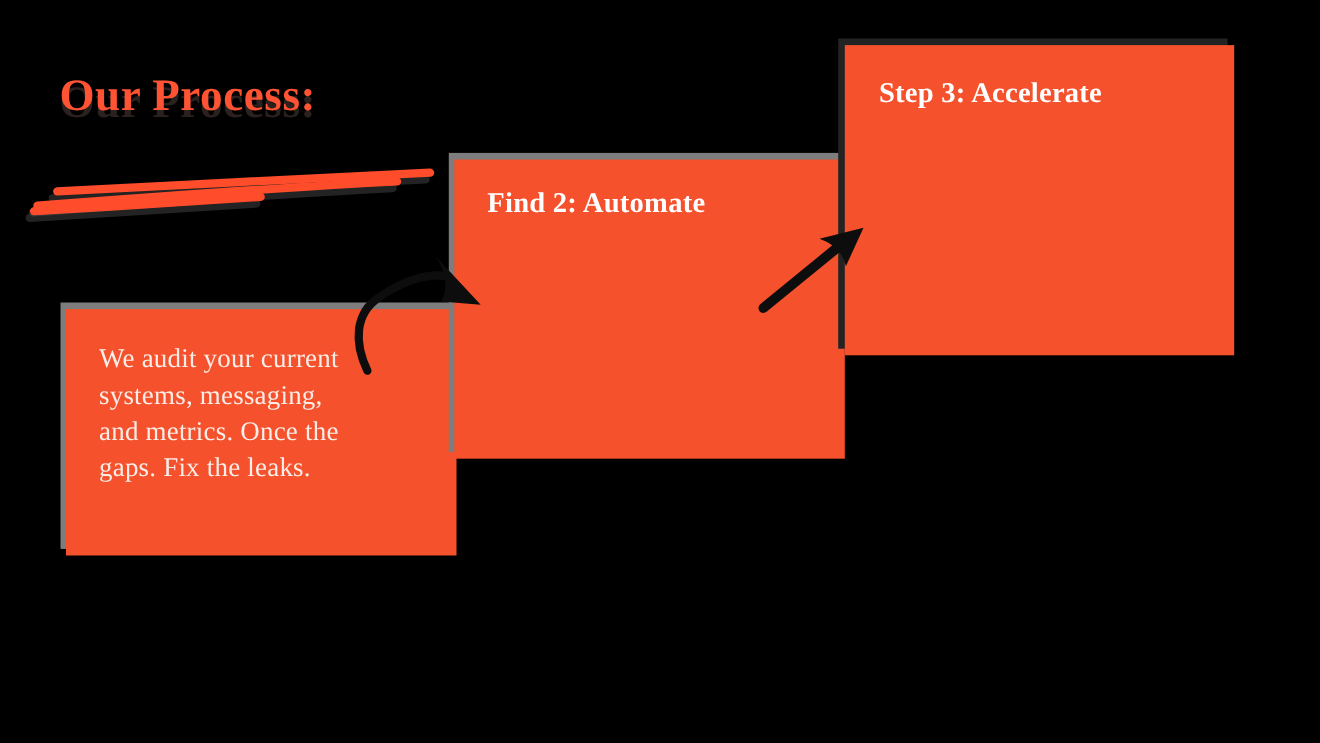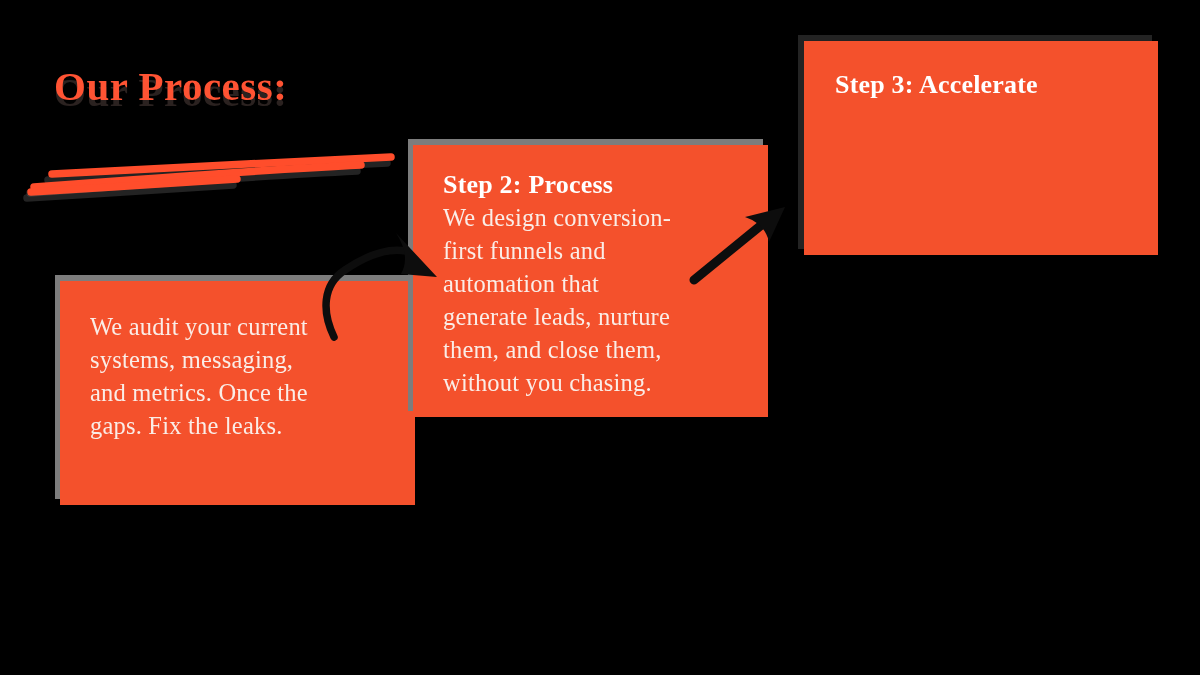--- a/index.html
+++ b/index.html
@@ -64,22 +64,22 @@
     box-shadow: -5px -6px 0 0 var(--color-card_shadow, #7D7D7D);
   }
   .card-2 {
     left: 413px; top: 117px;
     width: 355px; height: 272px;
     padding: 23px 20px 0 30px;
     z-index: 3;
     box-shadow: -5px -6px 0 0 var(--color-card_shadow, #7D7D7D);
   }
   .card-3 {
-    left: 804px; top: 13px;
-    width: 354px; height: 214px;
+    left: 768px; top: 13px;
+    width: 354px; height: 282px;
     padding: 27px 20px 0 31px;
     z-index: 4;
     box-shadow: -6px -6px 0 0 #232323;
   }
   .card-heading {
     font-size: 26px;
     font-weight: 800;
     line-height: 33px;
     color: var(--color-heading_text, #FFFFFF);
     letter-spacing: 0.2px;
@@ -112,27 +112,21 @@
   </svg>
 
   <section class="card card-1">
     <div class="card-body">We audit your current
 systems, messaging,
 and metrics. Once the
 gaps. Fix the leaks.</div>
   </section>
 
   <section class="card card-2">
-    <div class="card-heading">Step 2: Process</div>
-    <div class="card-body">We design conversion-
-first funnels and
-automation that
-generate leads, nurture
-them, and close them,
-without you chasing.</div>
+    <div class="card-heading">Find 2: Automate</div>
   </section>
 
   <section class="card card-3">
     <div class="card-heading">Step 3: Accelerate</div>
   </section>
 
   <svg class="overlay-svg svg-arrows" viewBox="0 0 1200 675" aria-hidden="true">
 
     <g>
       <path class="arrow-line" stroke-width="7.5" d="M334 309 C322 284 322 257 345 242 C367 227 389 220 406 223"></path>

